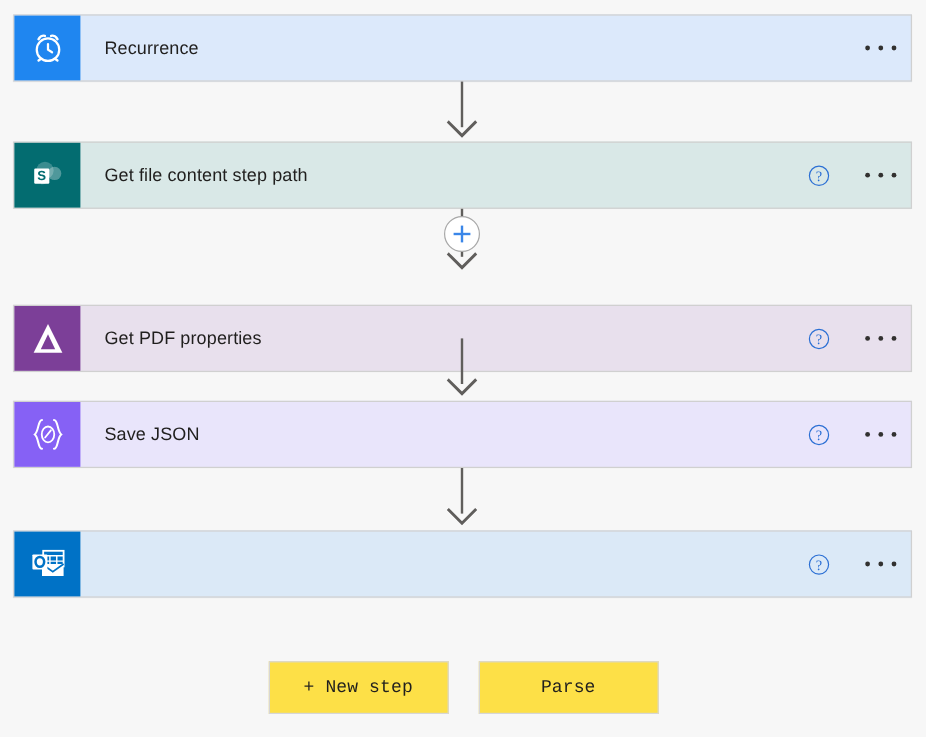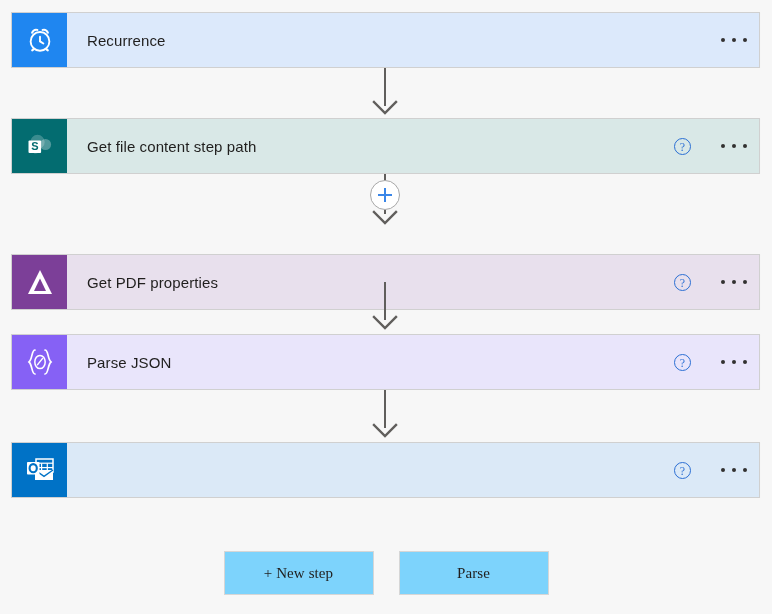--- a/index.html
+++ b/index.html
@@ -143,24 +143,24 @@
     top: 551px;
     width: 772px;
     display: flex;
     justify-content: center;
     gap: 25px;
   }
   .flat-button {
     height: 44px;
     min-width: 150px;
     padding: 0 20px;
-    background: #7dd3fc;
+    background: #fde047;
     border: 1px solid #d6d6d6;
     box-sizing: border-box;
-    font-family: Liberation Serif, serif;
+    font-family: Liberation Mono, monospace;
     font-size: 15px;
     color: #201f1e;
     cursor: pointer;
     letter-spacing: 0.1px;
   }
 
   
   .glyph { display: block; }
 </style>
 </head>
@@ -269,21 +269,21 @@
   <div class="card" style="top:334px; background:#e9e5fb;">
     <div class="card-icon" style="background:#8661f5;">
       <svg class="glyph" width="34" height="30" viewBox="0 0 34 30" aria-hidden="true">
         <path d="M12 3 C8.5 3 9.5 12 6 15 C9.5 18 8.5 27 12 27" fill="none" stroke="#ffffff" stroke-width="1.7" stroke-linecap="round"></path>
         <path d="M22 3 C25.5 3 24.5 12 28 15 C24.5 18 25.5 27 22 27" fill="none" stroke="#ffffff" stroke-width="1.7" stroke-linecap="round"></path>
         <ellipse cx="17" cy="15" rx="5.2" ry="6.6" fill="none" stroke="#ffffff" stroke-width="1.5"></ellipse>
         <path d="M14.6 17.6 L19.4 11.6" fill="none" stroke="#ffffff" stroke-width="1.5" stroke-linecap="round"></path>
       </svg>
     </div>
     <div class="card-body">
-      <span class="card-title">Parse JSON</span>
+      <span class="card-title">Save JSON</span>
       <div class="card-actions">
         <div class="help-icon">?</div>
         <div class="ellipsis-icon">
             <i></i>
             <i></i>
             <i></i>
           </div>
       </div>
     </div>
   </div>

